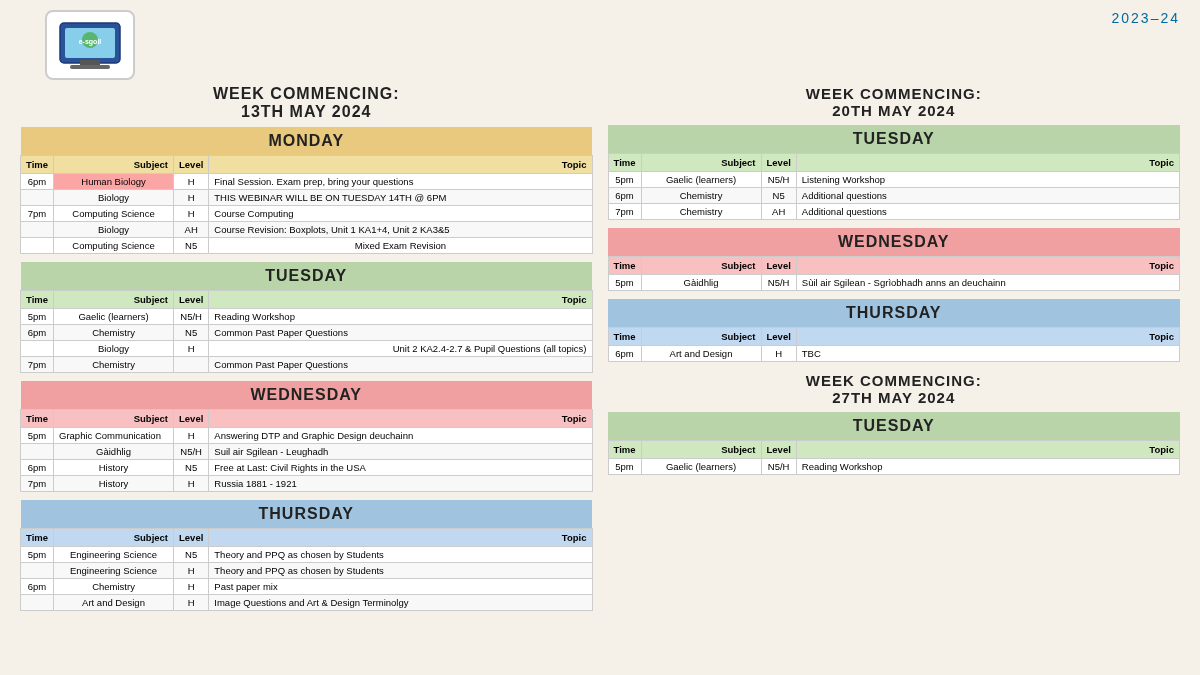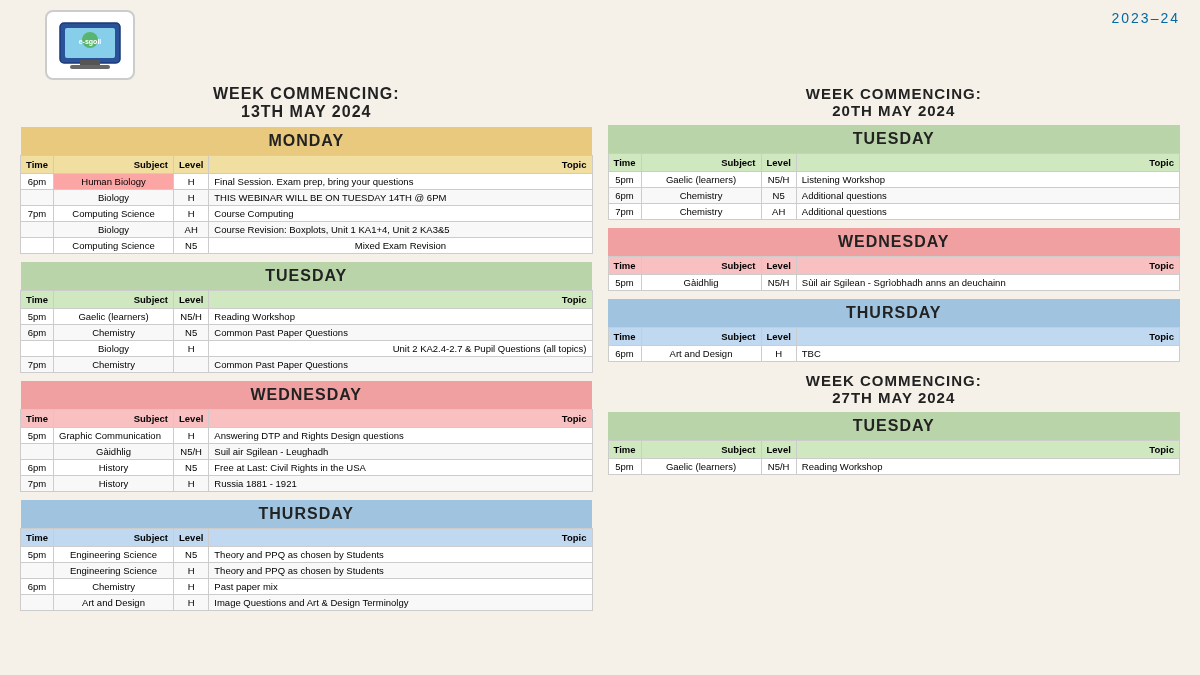--- a/index.html
+++ b/index.html
@@ -283,21 +283,21 @@
         <th class="col-header" style="background:#f8c0c0;width:120px;">Subject</th>
         <th class="col-header" style="background:#f8c0c0;width:35px;">Level</th>
         <th class="col-header" style="background:#f8c0c0;">Topic</th>
       </tr>
     </thead>
     <tbody>
               <tr class="data-row">
       <td style="background:#fff;text-align:center;">5pm</td>
       <td style="background:#fff;text-align:left;">Graphic Communication</td>
       <td style="background:#fff;text-align:center;">H</td>
-      <td style="background:#fff;text-align:left;">Answering DTP and Rights Design questions</td>
+      <td style="background:#fff;text-align:left;">Answering DTP and Graphic Design deuchainn</td>
     </tr>
               <tr class="data-row">
       <td style="background:#f8f8f8;text-align:center;"></td>
       <td style="background:#f8f8f8;text-align:center;">Gàidhlig</td>
       <td style="background:#f8f8f8;text-align:center;">N5/H</td>
       <td style="background:#f8f8f8;text-align:left;">Suil air Sgilean - Leughadh</td>
     </tr>
               <tr class="data-row">
       <td style="background:#fff;text-align:center;">6pm</td>
       <td style="background:#fff;text-align:center;">History</td>

